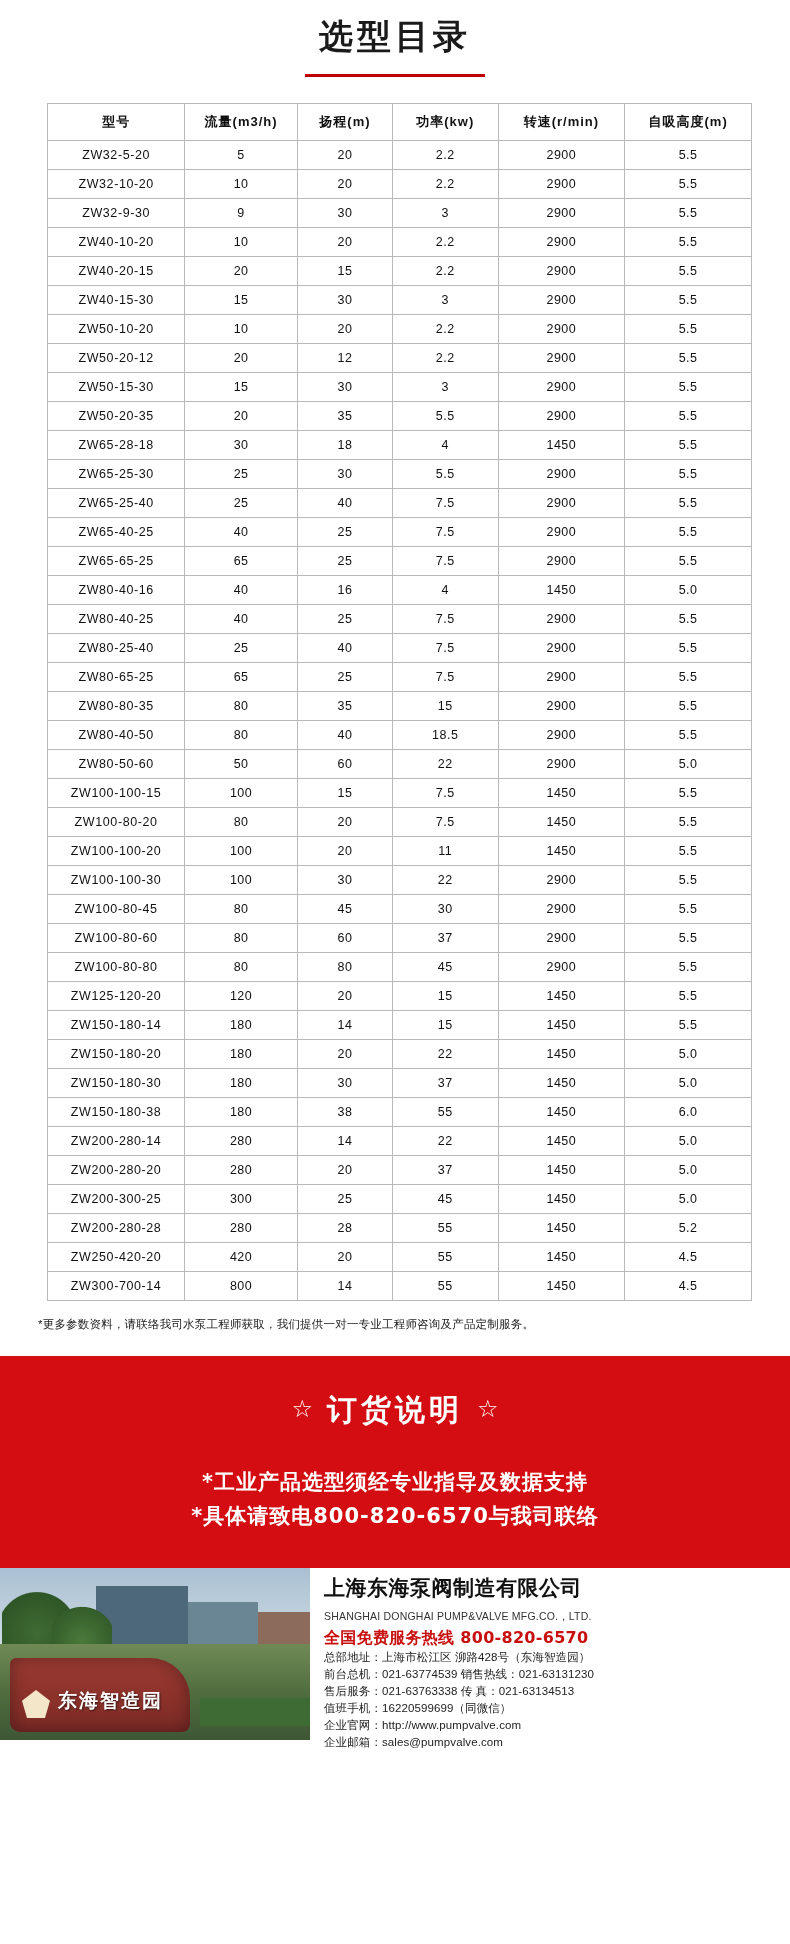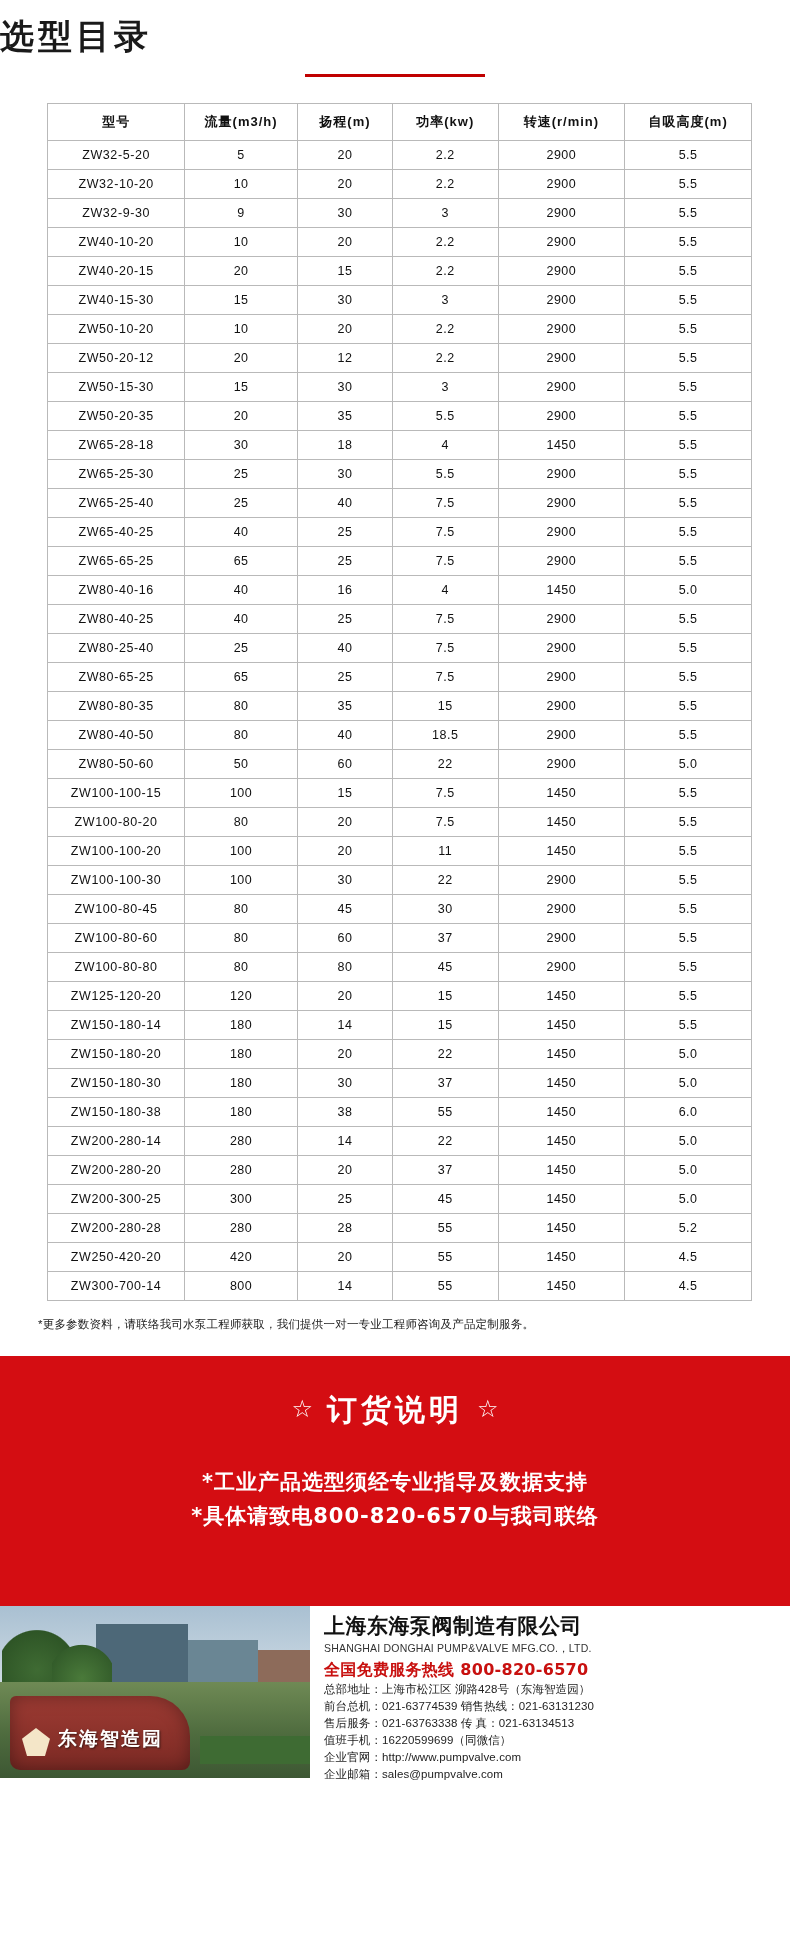--- a/index.html
+++ b/index.html
@@ -16,21 +16,21 @@
   .page {
     width: 790px;
     min-height: 1944px;
     position: relative;
     background: #fff;
   }
 
   
   .title-block {
     padding-top: 14px;
-    text-align: left;
+    text-align: center;
   }
   .main-title {
     font-size: 34px;
     font-weight: bold;
     letter-spacing: 4px;
     color: #1a1a1a;
     font-family: "DejaVu Sans", "Liberation Sans", sans-serif;
   }
   .title-rule {
     width: 180px;
@@ -77,21 +77,21 @@
     padding: 16px 38px 0 38px;
     font-size: 11.5px;
     color: #222;
     letter-spacing: 0.2px;
   }
 
   
   .banner {
     margin-top: 24px;
     background: #d40d12;
-    height: 250px;
+    height: 212px;
     position: relative;
     text-align: center;
     color: #fff;
   }
   .banner-inner {
     padding-top: 34px;
   }
   .banner-title {
     display: inline-block;
     font-size: 30px;
@@ -196,21 +196,21 @@
     font-size: 21px;
     font-weight: bold;
     letter-spacing: 0.5px;
     color: #111;
     font-family: "DejaVu Sans", "Liberation Sans", sans-serif;
   }
   .company-en {
     font-size: 10.5px;
     color: #333;
     letter-spacing: 0.2px;
-    margin-top: 2px;
+    margin-top: 8px;
   }
   .hotline {
     margin-top: 4px;
     font-size: 16px;
     font-weight: bold;
     color: #c8100f;
     letter-spacing: 0.3px;
     font-family: "DejaVu Sans", "Liberation Sans", sans-serif;
   }
   .info-line {

